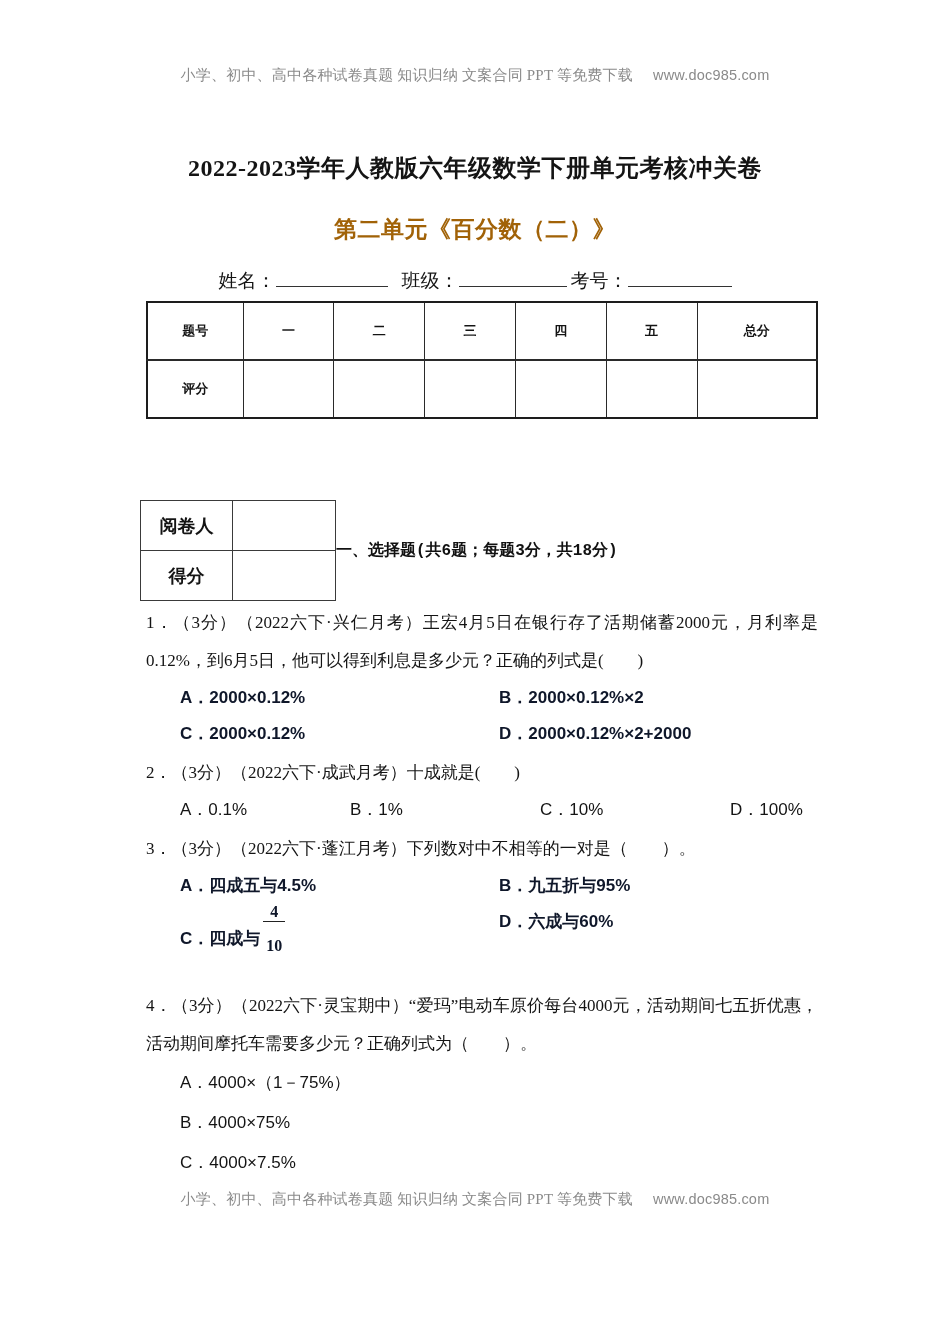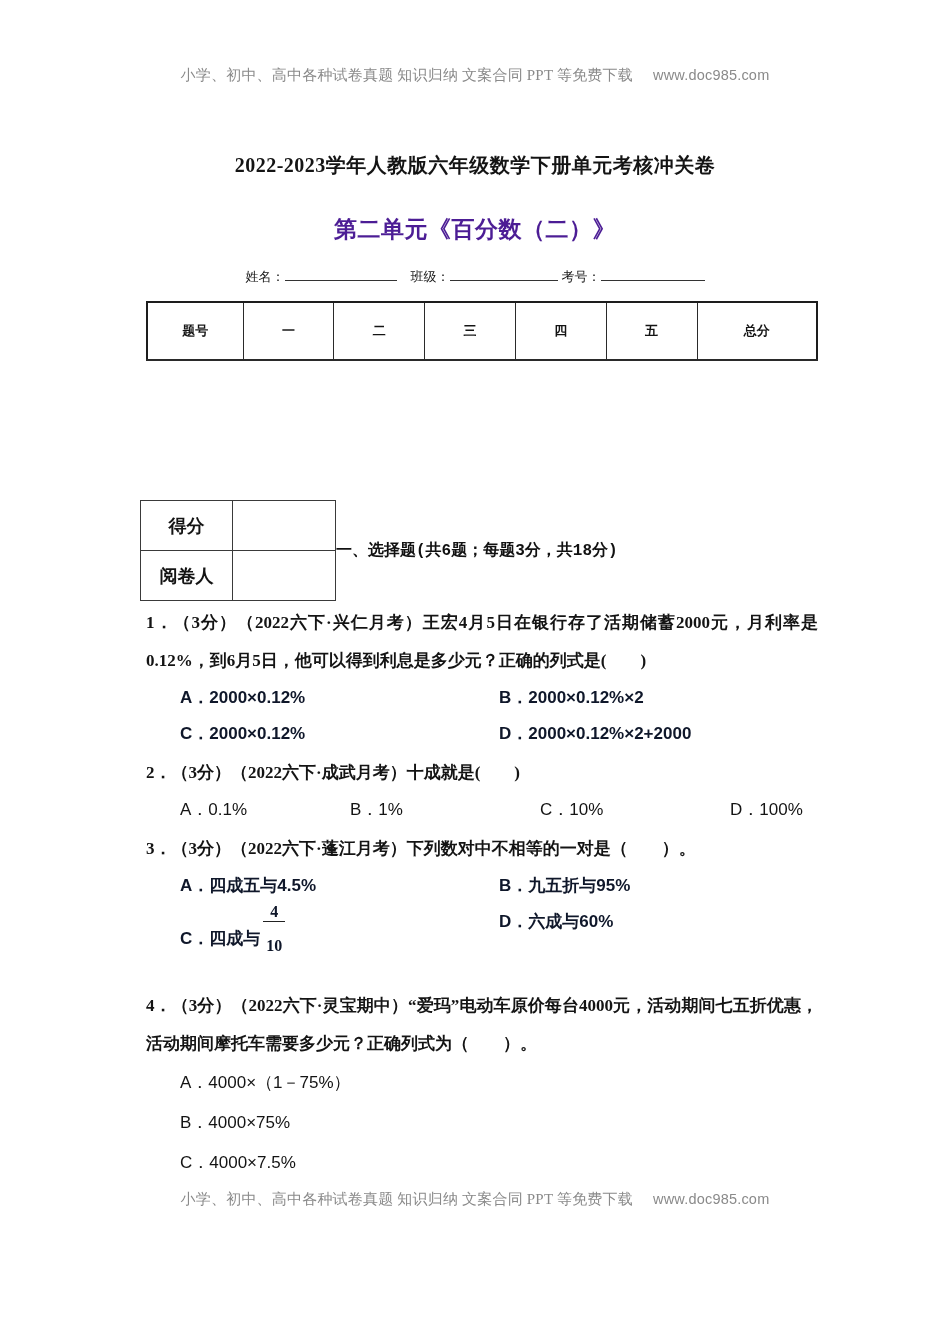--- a/index.html
+++ b/index.html
@@ -41,45 +41,45 @@
     color: #8a8a8a;
   }
 
   
   .doc-title {
     position: absolute;
     top: 152px;
     left: 0;
     width: 950px;
     text-align: center;
-    font-size: 20px;
+    font-size: 24px;
     font-weight: bold;
     letter-spacing: 0.5px;
     color: #141414;
   }
   .doc-subtitle {
     position: absolute;
     top: 214px;
     left: 0;
     width: 950px;
     text-align: center;
     font-size: 23px;
     font-weight: bold;
     letter-spacing: 0.5px;
-    color: #4c1d95;
+    color: #a16207;
   }
 
   
   .identity {
     position: absolute;
     top: 268px;
     left: 0;
     width: 950px;
     text-align: center;
-    font-size: 13px;
+    font-size: 19px;
     color: #141414;
     white-space: nowrap;
   }
   .identity .fld { display: inline-block; }
   .identity .blank {
     display: inline-block;
     border-bottom: 1.3px solid #333;
     vertical-align: baseline;
   }
   .blank-name  { width: 112px; }
@@ -154,21 +154,20 @@
   }
   .q {
     margin-bottom: 2px;
   }
   .q-text {
     font-size: 17px;
     line-height: 38px;
     color: #141414;
     text-align: justify;
     text-justify: inter-character;
-    font-weight: bold;
   }
   .q-num { }
   .opts-grid2 {
     display: flex;
     flex-wrap: wrap;
     padding-left: 34px;
   }
   .opts-grid2 .opt {
     width: 50%;
     font-size: 17px;
@@ -242,32 +241,41 @@
     <tbody>
         <tr class="row-head">
       <td>题号</td>
       <td>一</td>
       <td>二</td>
       <td>三</td>
       <td>四</td>
       <td>五</td>
       <td class="col-total">总分</td>
     </tr>
+    <tr>
+      <td>评分</td>
+      <td></td>
+      <td></td>
+      <td></td>
+      <td></td>
+      <td></td>
+      <td class="col-total"></td>
+    </tr>
   </tbody>
     </table>
 
   <div class="grader-wrap">
     <table class="grader-box">
       <tbody>
           <tr>
-        <td class="lab">得分</td>
+        <td class="lab">阅卷人</td>
         <td></td>
       </tr>
       <tr>
-        <td class="lab">阅卷人</td>
+        <td class="lab">得分</td>
         <td></td>
       </tr>
     </tbody>
       </table>
     <div class="section-title">一、选择题(共6题；每题3分，共18分)</div>
   </div>
 
   <div class="questions">
 
     <div class="q">

